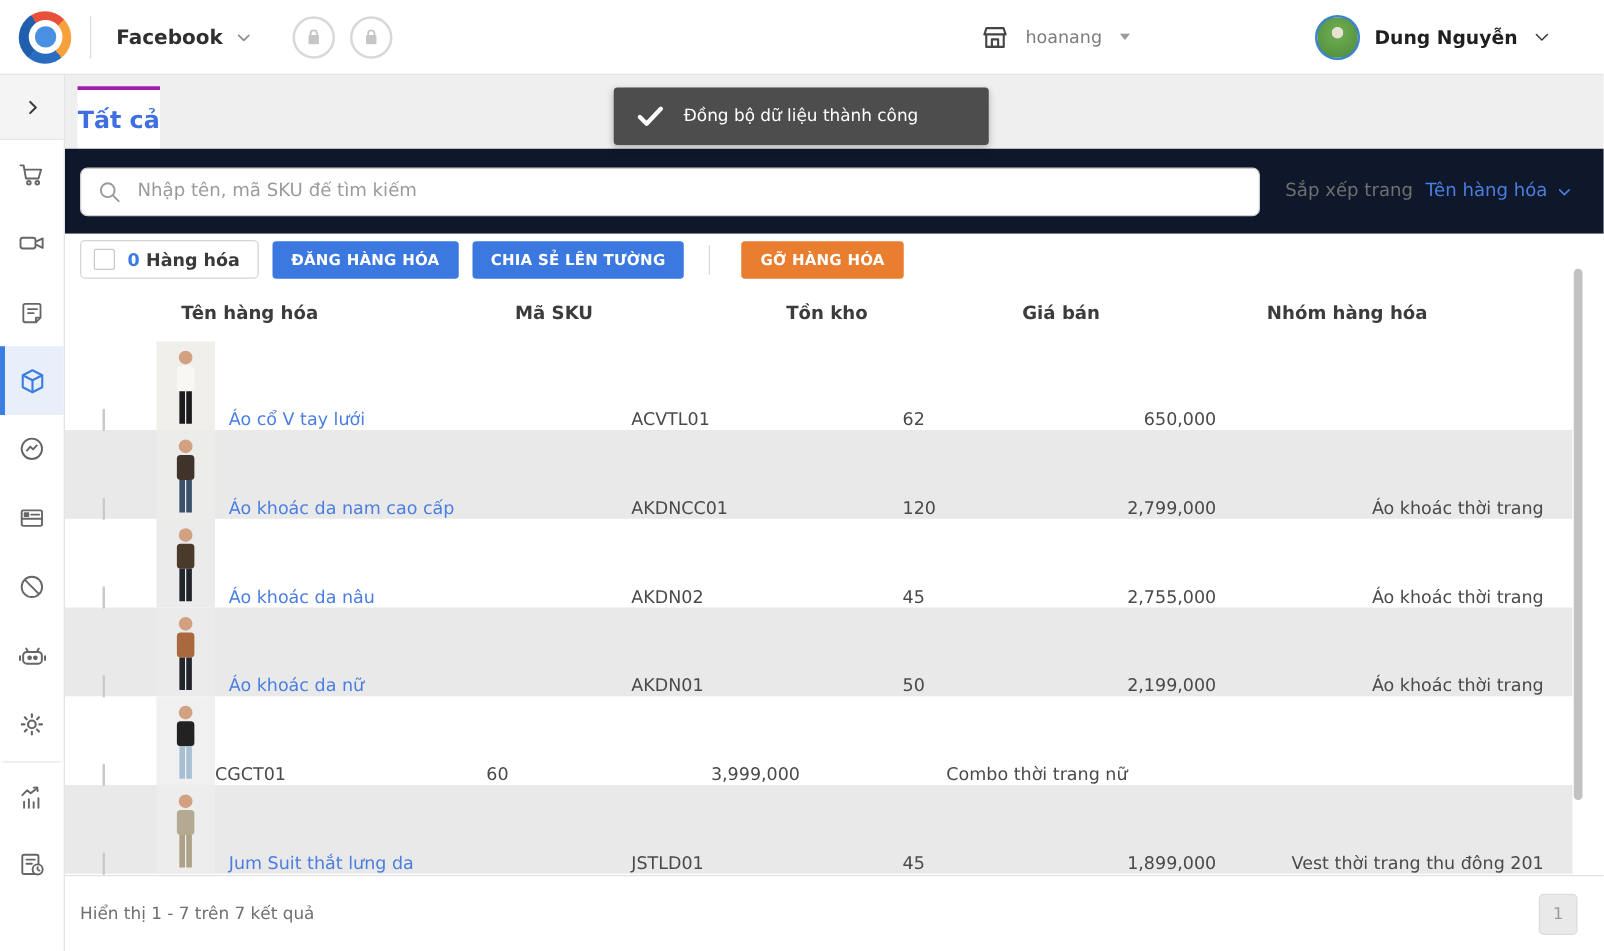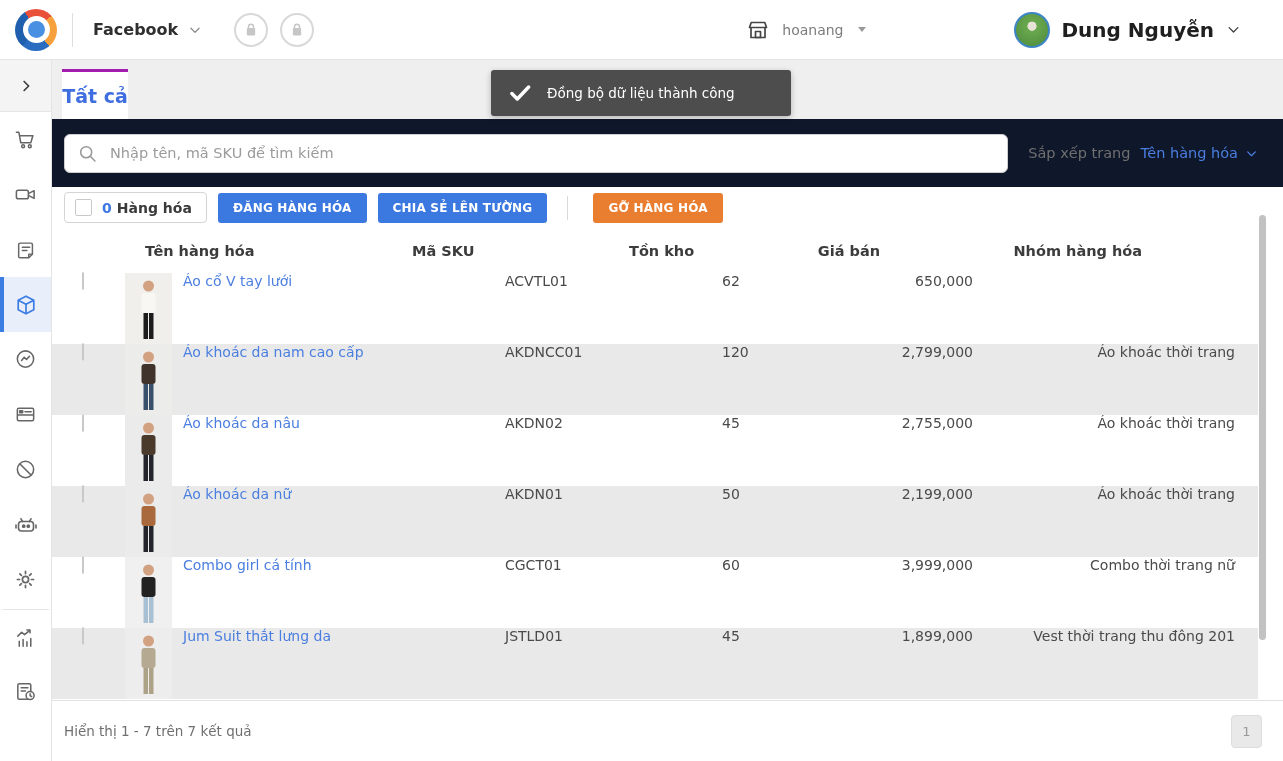--- a/index.html
+++ b/index.html
@@ -23,21 +23,21 @@
   .bag-circle { width:34px; height:34px; border-radius:50%; border:2px solid #d8d8d8;
     display:flex; align-items:center; justify-content:center; }
   .topbar-right { margin-left:auto; display:flex; align-items:center; }
   .store { display:flex; align-items:center; gap:12px; cursor:pointer; }
   .store-name { font-size:14px; color:#7d7d7d; }
   .caret-down { width:0; height:0; border-left:4px solid transparent; border-right:4px solid transparent;
     border-top:5px solid #9a9a9a; margin-left:2px; }
   .user { display:flex; align-items:center; gap:12px; margin-left:148px; margin-right:42px; cursor:pointer; }
   .avatar { width:36px; height:36px; border-radius:50%; border:2px solid #3d85c6;
     background:radial-gradient(circle at 50% 38%, #e8e2d5 0 17%, #6aa84f 19%, #4e8a3a 100%); }
-  .user-name { font-size:20px; font-weight:bold; color:#1f1f1f; }
+  .user-name { font-size:15px; font-weight:bold; color:#1f1f1f; }
 
   
   .shell { display:flex; height:701px; }
   .sidebar { width:52px; background:#fff; border-right:1px solid #e4e4e4;
     display:flex; flex-direction:column; align-items:stretch; }
   .collapse-btn { height:52px; background:#f4f4f4; border-bottom:1px solid #e6e6e6;
     display:flex; align-items:center; justify-content:center; cursor:pointer; }
   .nav-item { height:55px; display:flex; align-items:center; justify-content:center;
     cursor:pointer; border-left:4px solid transparent; border-right:4px solid transparent; }
   .nav-item.active { background:#e9effa; border-left:4px solid #3c7de4; }
@@ -76,21 +76,21 @@
   .tb-div { width:1px; height:24px; background:#d9d9d9; margin:0 9px; }
 
   
   .table { background:#fff; }
   .thead { height:45px; display:flex; align-items:center; margin-right:25px;
     font-size:14.5px; font-weight:bold; color:#3c3c3c; }
   .th-name { width:360px; padding-left:93px; }
   .col-sku { width:217px; } .col-stock { width:100px; }
   .col-price { width:160px; text-align:right; padding-right:9px; }
   .col-group { width:276px; text-align:right; padding-right:23px; }
-  .trow { height:71px; display:flex; align-items:flex-start; margin-right:25px; font-size:14px; color:#4a4a4a; }
+  .trow { height:71px; display:flex; align-items:flex-end; margin-right:25px; font-size:14px; color:#4a4a4a; }
   .trow.alt { background:#e9e9e9; }
   .cell-check { width:73px; padding-left:30px; }
   .cell-img { width:47px; height:71px; }
   .cell-img svg { display:block; }
   .cell-name { width:333px; padding-left:11px; }
   .plink { color:#4a7ee0; cursor:pointer; text-decoration:none; }
 
   
   .vscroll { position:absolute; right:17px; top:155px; width:7px; height:425px;
     background:#c2c2c2; border-radius:4px; }
@@ -371,21 +371,20 @@
         <div class="cell-check"><span class="cbx"></span></div>
         <div class="cell-img" style="--bg:#f0f0f0;--s:#222222;--p:#a8c0d4">
           <svg width="47" height="71" viewBox="0 0 47 71">
               <rect width="47" height="71" style="fill:var(--bg)"></rect>
               <circle cx="23.5" cy="13" r="5.5" fill="#d2a182"></circle>
               <rect x="16.5" y="20" width="14" height="20" rx="3" style="fill:var(--s)"></rect>
               <rect x="18.5" y="40" width="4.5" height="26" style="fill:var(--p)"></rect>
               <rect x="24" y="40" width="4.5" height="26" style="fill:var(--p)"></rect>
             </svg>
         </div>
-        <div class="cell-name"><a class="plink">Combo girl cá tính</a></div>
         <div class="col-sku">CGCT01</div>
         <div class="col-stock">60</div>
         <div class="col-price">3,999,000</div>
         <div class="col-group">Combo thời trang nữ</div>
       </div>
 
       <div class="trow alt">
         <div class="cell-check"><span class="cbx"></span></div>
         <div class="cell-img" style="--bg:#ededed;--s:#b5a991;--p:#ada188">
           <svg width="47" height="71" viewBox="0 0 47 71">

